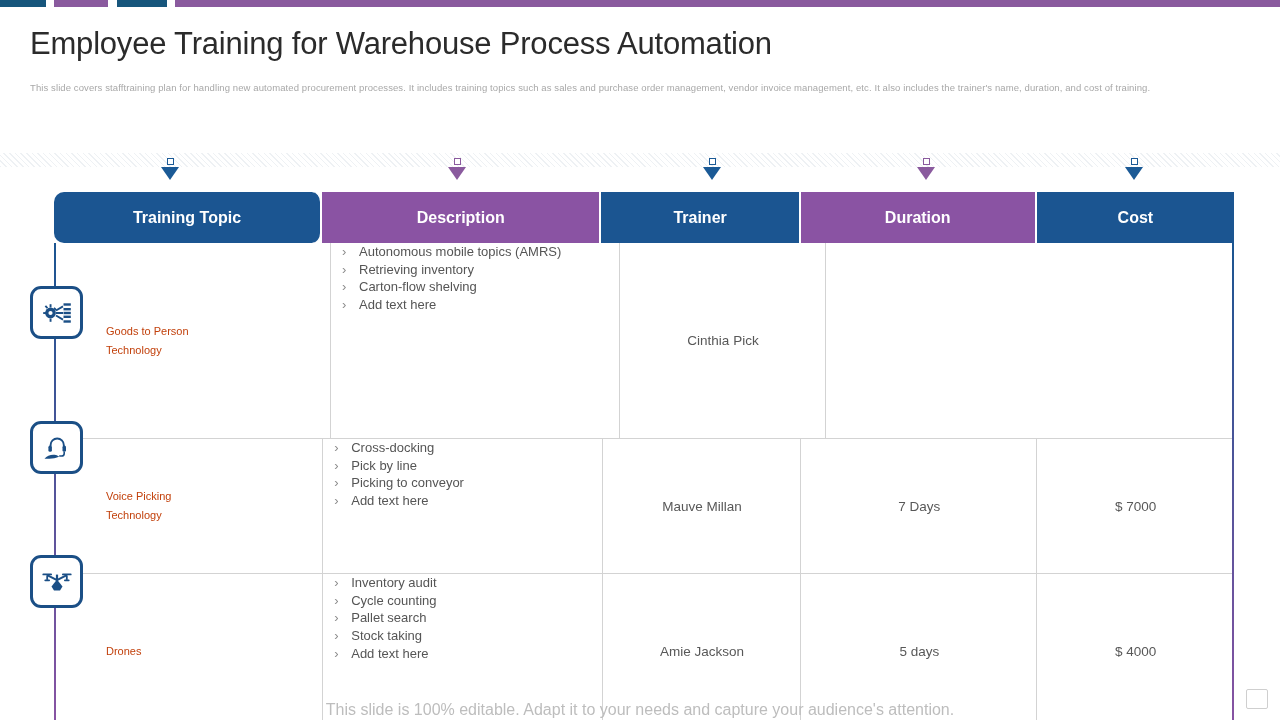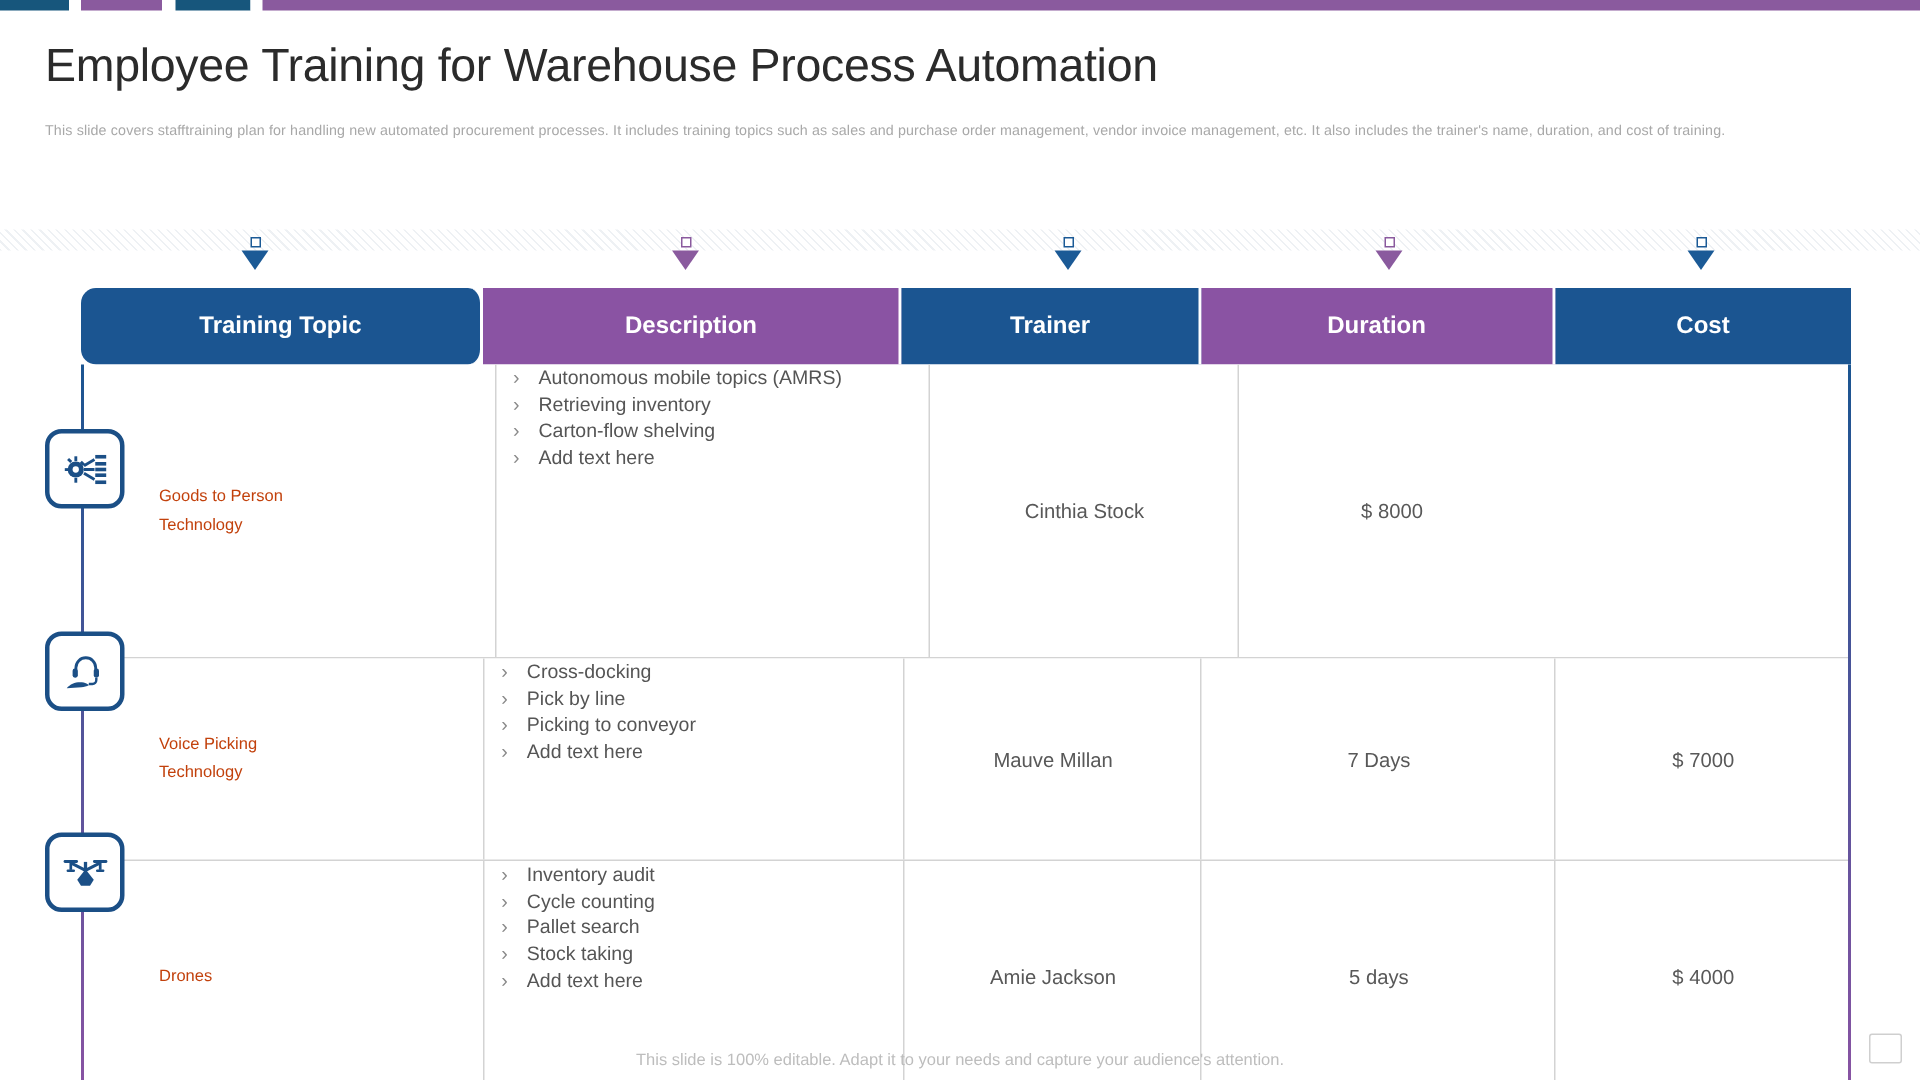--- a/index.html
+++ b/index.html
@@ -210,21 +210,21 @@
   .ic2 { left: 30px;  top: 421px; }
   .ic3 { left: 30px;  top: 555px; }
 
   
   .footer {
     position: absolute;
     left: 0;
     top: 701px;
     width: 1280px;
     text-align: center;
-    font-size: 11px;
+    font-size: 16px;
     color: #bdbdbd;
   }
   .corner-box {
     position: absolute;
     right: 12px;
     bottom: 11px;
     width: 22px;
     height: 20px;
     border: 1px solid #cfcfcf;
     border-radius: 2px;
@@ -302,22 +302,21 @@
         <li>
             <span class="chev">›</span>
             <span>Carton-flow shelving</span>
           </li>
         <li>
             <span class="chev">›</span>
             <span>Add text here</span>
           </li>
       </ul>
     </div>
-    <div class="td td-center col-trainer sep">Cinthia Stock</div>
-    <div class="td td-center col-cost">$ 8000</div>
+    <div class="td td-center col-trainer sep">Cinthia Pick</div>
   </div>
 
   <div class="row r2">
     <div class="td td-topic col-topic sep">
       <div>
         <span>Voice Picking</span><br>
         <span>Technology</span>
       </div>
     </div>
     <div class="td td-desc col-desc sep">

